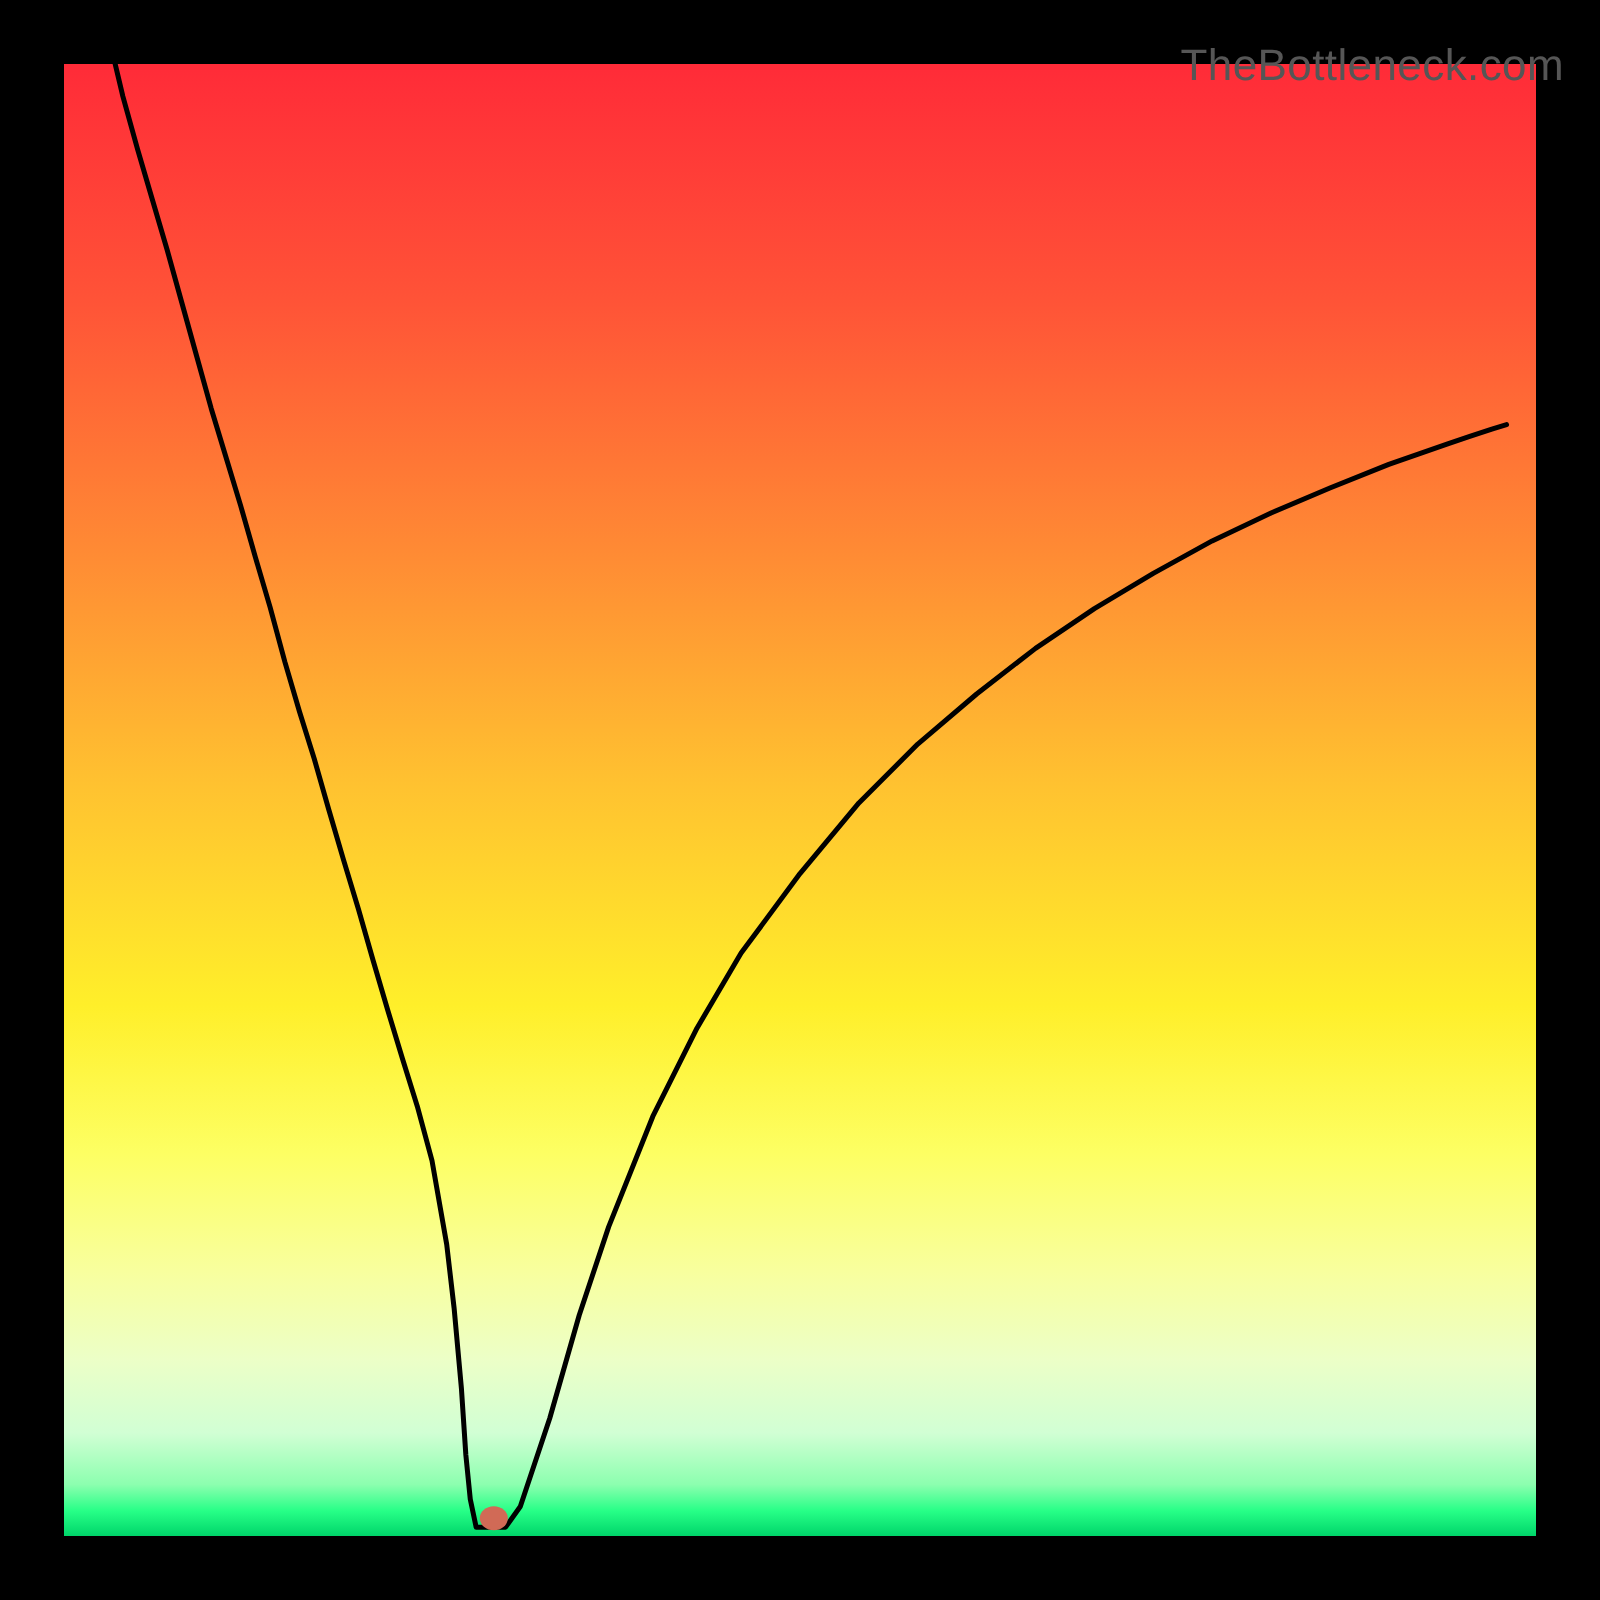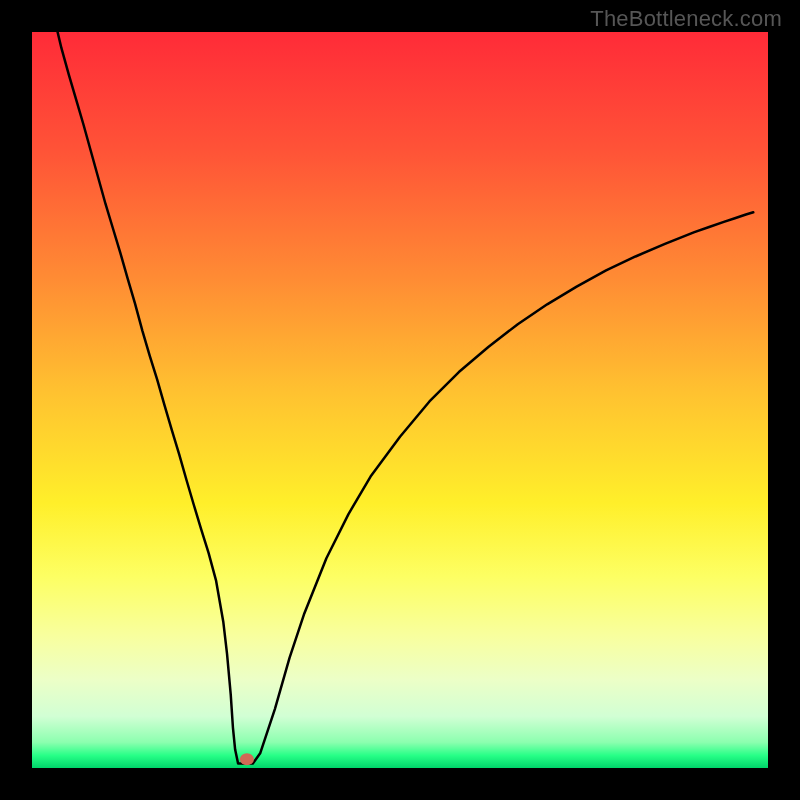--- a/index.html
+++ b/index.html
@@ -11,21 +11,21 @@
     overflow: hidden;
   }
   .container {
     position: relative;
     width: 800px;
     height: 800px;
     background: #000;
   }
   .watermark {
     position: absolute;
-    top: 6px;
+    top: 20px;
     right: 18px;
     font-family: Arial, Helvetica, sans-serif;
     font-size: 22px;
     color: #565656;
     letter-spacing: 0.2px;
     z-index: 4;
   }
   .plot-area {
     position: absolute;
     left: 32px;

